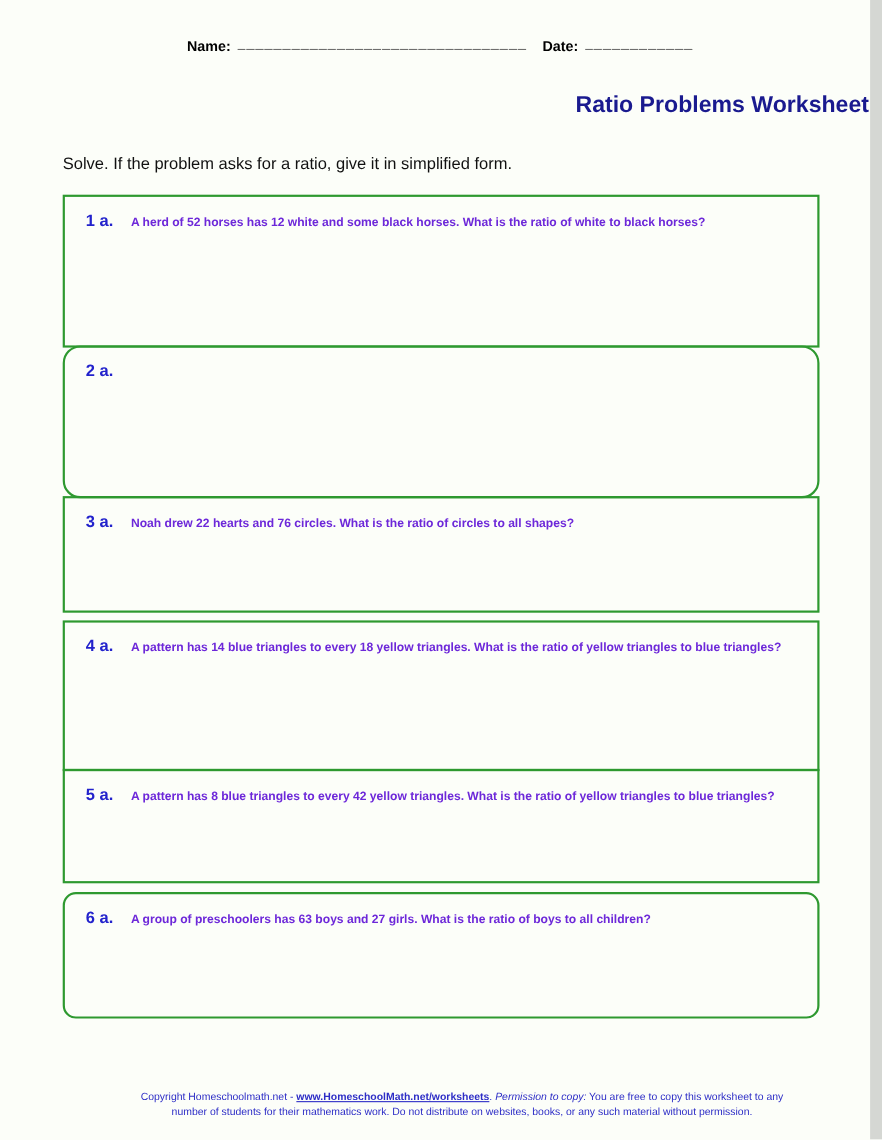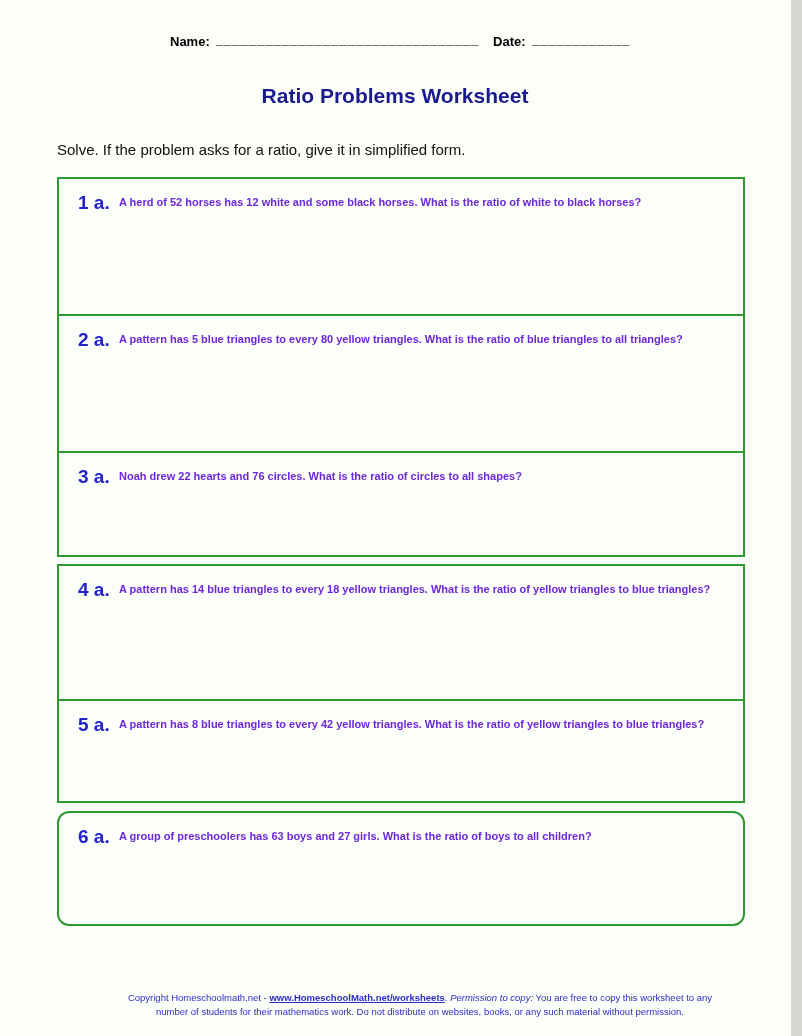--- a/index.html
+++ b/index.html
@@ -26,47 +26,47 @@
   .fill-line {
     color: #555; letter-spacing: 1px; font-size: 13px;
     display: inline-block; overflow: hidden; vertical-align: baseline;
   }
   .name-line { max-width: 268px; margin-left: 6px; }
   .date-lbl { margin-left: 14px; }
   .date-line { max-width: 100px; margin-left: 6px; }
 
   .title {
     position: absolute; top: 84px; left: 0; width: 790px;
-    text-align: center;
+    text-align: right;
     font-size: 21px; font-weight: bold;
     color: #1a1a8f;
   }
 
   .instruction {
     position: absolute; top: 141px; left: 57px;
     font-size: 15px; color: #111;
   }
 
   .boxes { position: absolute; top: 177px; left: 57px; width: 688px; }
   .box {
     box-sizing: border-box;
     width: 688px;
     border: 2px solid #2e9930;
     position: relative;
   }
   .box:nth-of-type(1) { height: 139px; }
-  .box:nth-of-type(2) { height: 139px; margin-top: -2px; }
+  .box:nth-of-type(2) { height: 139px; margin-top: -2px; border-radius: 16px; }
   .box:nth-of-type(3) { height: 106px; margin-top: -2px; }
   .box:nth-of-type(4) { height: 137px; margin-top: 7px; }
   .box:nth-of-type(5) { height: 104px; margin-top: -2px; }
   .box:nth-of-type(6) { height: 115px; margin-top: 8px; border-radius: 12px; }
 
   .prob-num {
     position: absolute; left: 19px; top: 13px;
-    font-size: 19px; font-weight: bold;
+    font-size: 15px; font-weight: bold;
     color: #2222cc; white-space: nowrap;
   }
   .prob-text {
     padding: 13px 26px 0 60px;
     font-size: 11px; line-height: 20.5px;
     color: #6d28d9;
     font-weight: bold;
   }
 
   .footer {
@@ -100,21 +100,20 @@
 
   <div class="instruction">Solve. If the problem asks for a ratio, give it in simplified form.</div>
 
   <div class="boxes">
     <div class="box">
       <span class="prob-num">1 a.</span>
       <div class="prob-text">A herd of 52 horses has 12 white and some black horses. What is the ratio of white to black horses?</div>
     </div>
     <div class="box">
       <span class="prob-num">2 a.</span>
-      <div class="prob-text">A pattern has 5 blue triangles to every 80 yellow triangles. What is the ratio of blue triangles to all triangles?</div>
     </div>
     <div class="box">
       <span class="prob-num">3 a.</span>
       <div class="prob-text">Noah drew 22 hearts and 76 circles. What is the ratio of circles to all shapes?</div>
     </div>
     <div class="box">
       <span class="prob-num">4 a.</span>
       <div class="prob-text">A pattern has 14 blue triangles to every 18 yellow triangles. What is the ratio of yellow triangles to blue triangles?</div>
     </div>
     <div class="box">

